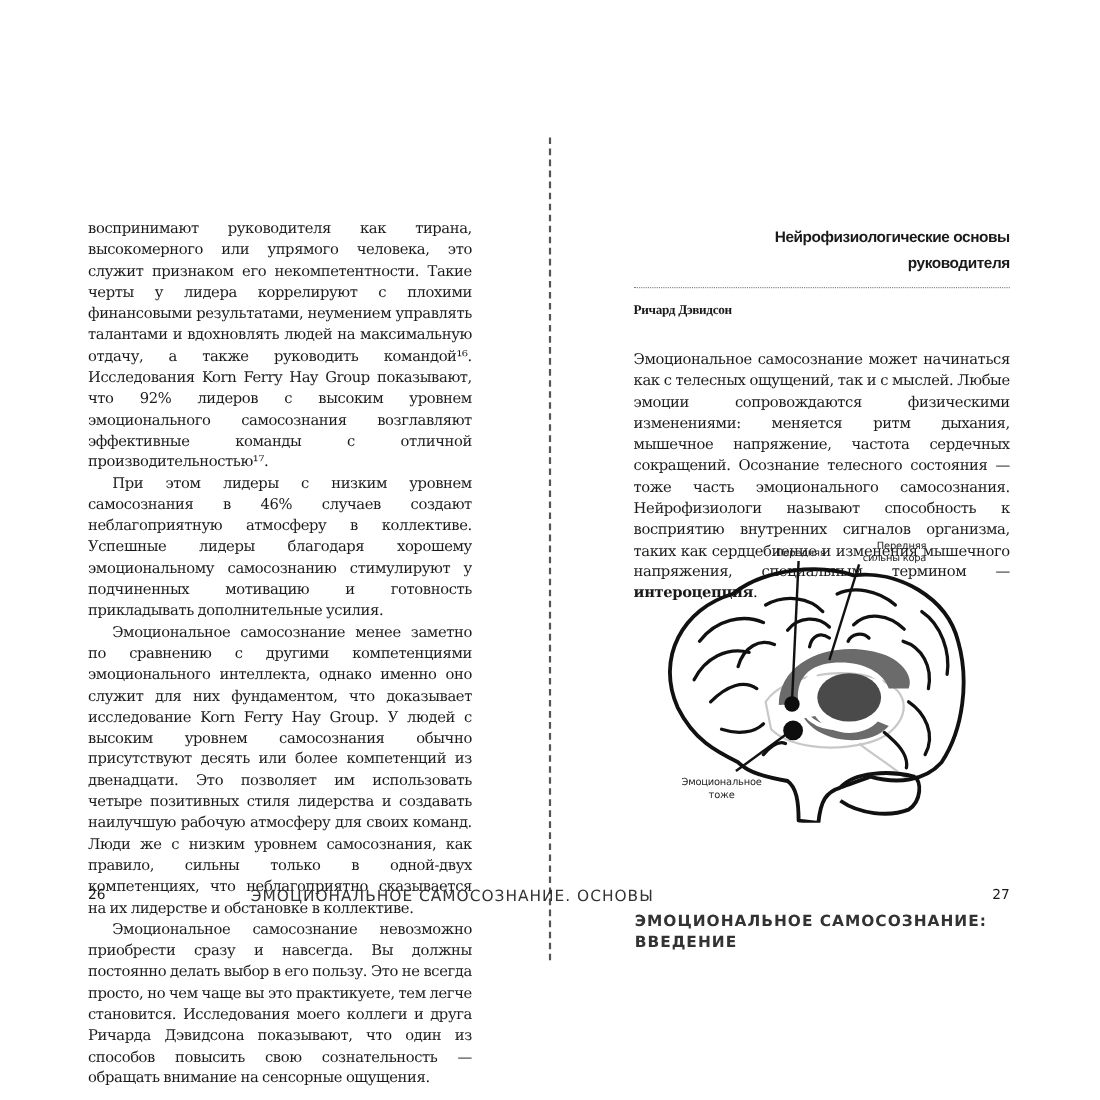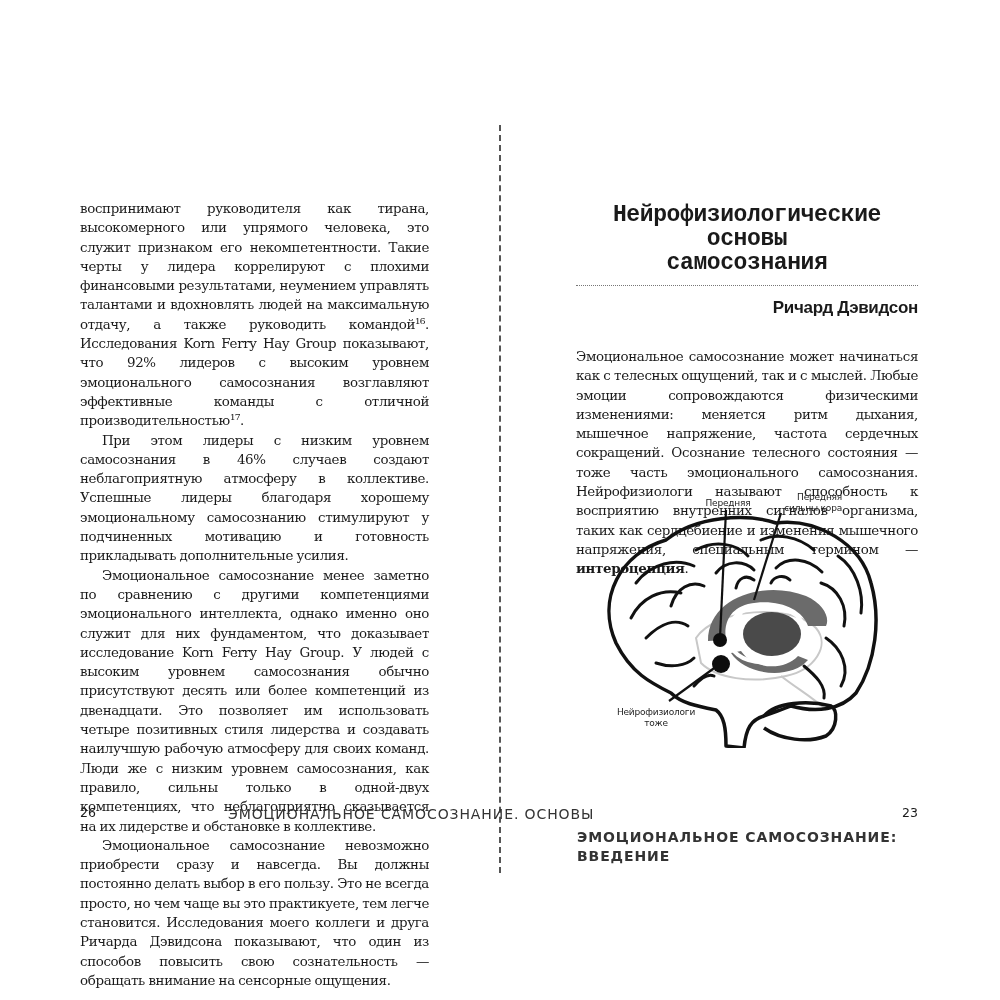--- a/index.html
+++ b/index.html
@@ -6,25 +6,25 @@
     body { width: 1000px; height: 1000px; position: relative; overflow: hidden; color: #1a1a1a; }
     .spread { position: absolute; left: 0; top: 0; width: 916px; height: 1000px; }
     .divider { position: absolute; left: 499px; top: 125px; height: 748px; width: 0;
       border-left: 2px dashed #555; }
     .page-left { position: absolute; left: 80px; top: 199px; width: 349px; }
     .page-right { position: absolute; left: 576px; top: 199px; width: 342px; }
     .body-text { font-family: "DejaVu Serif", "Liberation Serif", serif; font-size: 13.4px;
       line-height: 19.3px; text-align: justify; margin: 0; letter-spacing: -0.35px; word-spacing: -0.5px; }
     .body-text.indent { text-indent: 22px; }
     .body-text .strong { font-weight: bold; }
-    .title { font-family: Liberation Mono, monospace; font-weight: bold;
-      font-size: 23px; line-height: 24px; text-align: center; margin: 4px 0 0 0; letter-spacing: -0.4px; }
+    .title { font-family: Liberation Sans, sans-serif; font-weight: bold;
+      font-size: 14px; line-height: 24px; text-align: right; margin: 4px 0 0 0; letter-spacing: -0.4px; }
     .dots { margin: 10px 0 0 0; height: 0; border-top: 1.5px dotted #777; }
-    .author { font-family: Liberation Sans, sans-serif; font-weight: bold;
-      font-size: 17px; text-align: right; margin: 12px 0 0 0; letter-spacing: -0.3px; }
+    .author { font-family: Liberation Serif, serif; font-weight: bold;
+      font-size: 12px; text-align: left; margin: 12px 0 0 0; letter-spacing: -0.3px; }
     .right-body { margin-top: 29px; }
     .footer { position: absolute; top: 802px; font-family: "DejaVu Sans", "Liberation Sans", sans-serif; }
     .folio { font-weight: normal; font-size: 12.5px; }
     .running { font-size: 14px; letter-spacing: 0.9px; color: #333; text-transform: uppercase; margin-top: 28px; }
     .figure { position: absolute; left: 576px; top: 488px; width: 342px; height: 260px; }
     .figure svg { position: absolute; left: 0; top: 0; }
     .label { position: absolute; font-family: "DejaVu Sans", "Liberation Sans", sans-serif;
       font-size: 9px; line-height: 11px; text-align: center; color: #222; letter-spacing: -0.2px; }
   </style>
 </head>
@@ -44,21 +44,21 @@
   <div class="footer" style="left:80px;">
     <span class="folio">26</span>
   </div>
   <div class="footer" style="left:228px; top:804px;">
     <span class="running">Эмоциональное самосознание. Основы</span>
   </div>
 
   <div class="page-right">
     <h1 class="title">
       <span>Нейрофизиологические основы</span><br>
-      <span>самосознания</span>
+      <span>руководителя</span>
     </h1>
     <div class="dots"></div>
     <div class="author">Ричард Дэвидсон</div>
     <p class="body-text right-body"><span>Эмоциональное самосознание может начинаться как с телесных ощущений, так и с мыслей. Любые эмоции сопровождаются физическими изменениями: меняется ритм дыхания, мышечное напряжение, частота сердечных сокращений. Осознание телесного состояния — тоже часть эмоционального самосознания. Нейрофизиологи называют способность к восприятию внутренних сигналов организма, таких как сердцебиение и изменения мышечного напряжения, специальным термином — </span><span class="strong">интероцепция</span><span>.</span></p>
   </div>
 
   <div class="figure">
     <svg width="342" height="260" viewBox="0 0 342 260">
 
       <path d="M120 150 C 140 120, 215 115, 240 140 C 255 158, 238 182, 210 188 C 175 196, 140 190, 125 175 Z" fill="none" stroke="#c8c8c8" stroke-width="2"></path>
@@ -103,25 +103,25 @@
       <circle cx="144" cy="152" r="7" fill="#0d0d0d"></circle>
       <circle cx="145" cy="176" r="9" fill="#0d0d0d"></circle>
     </svg>
 
     <div class="label" style="left:122px; top:10px; width:60px;">Передняя</div>
     <div class="label" style="left:180px; top:4px; width:86px;text-align:right;">
       <span>Передняя</span><br>
       <span>сильны кора</span>
     </div>
     <div class="label" style="left:30px; top:219px; width:100px;">
-      <span>Нейрофизиологи</span><br>
+      <span>Эмоциональное</span><br>
       <span>тоже</span>
     </div>
   </div>
 
   <div class="footer" style="left:577px; top:827px;font-weight:bold;">
     <span class="running">Эмоциональное самосознание: введение</span>
   </div>
   <div class="footer" style="left:902px;">
-    <span class="folio">23</span>
+    <span class="folio">27</span>
   </div>
 
 </div>
 
 </body></html>

